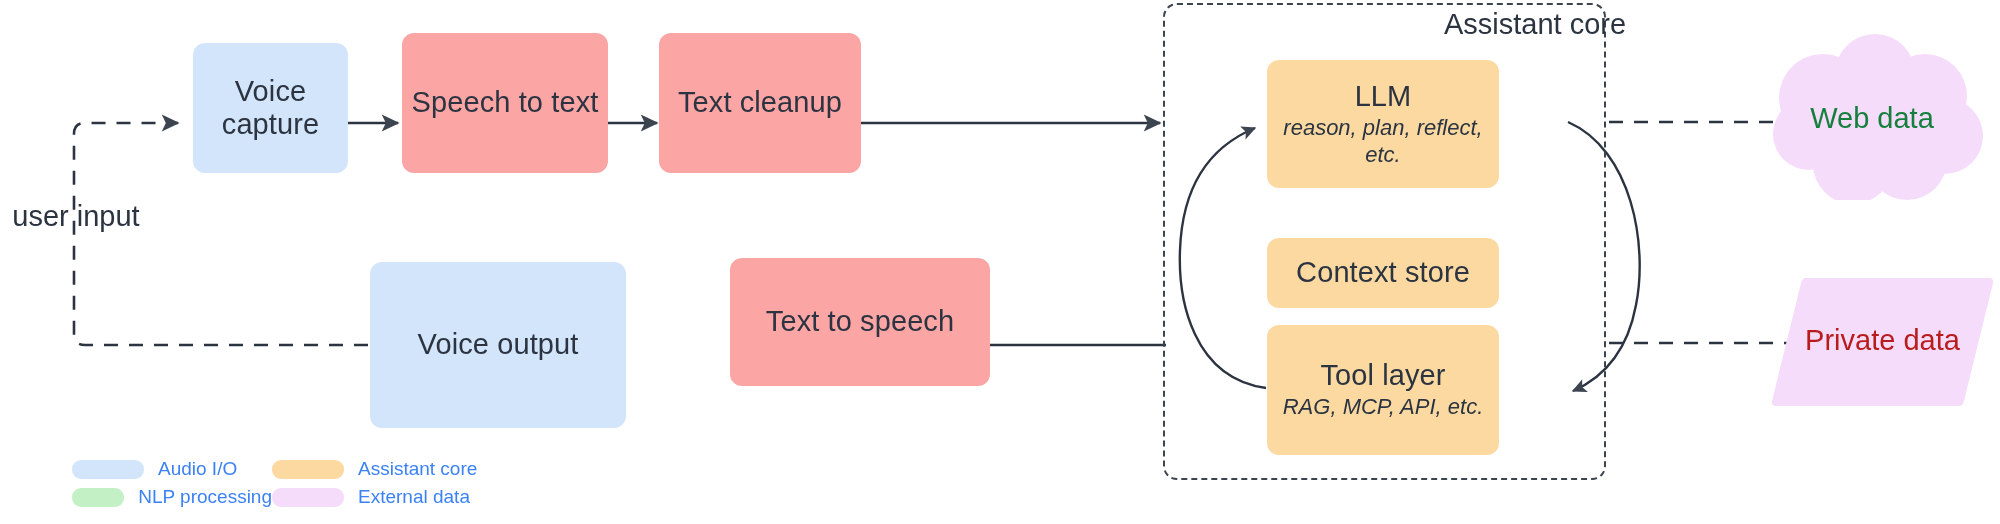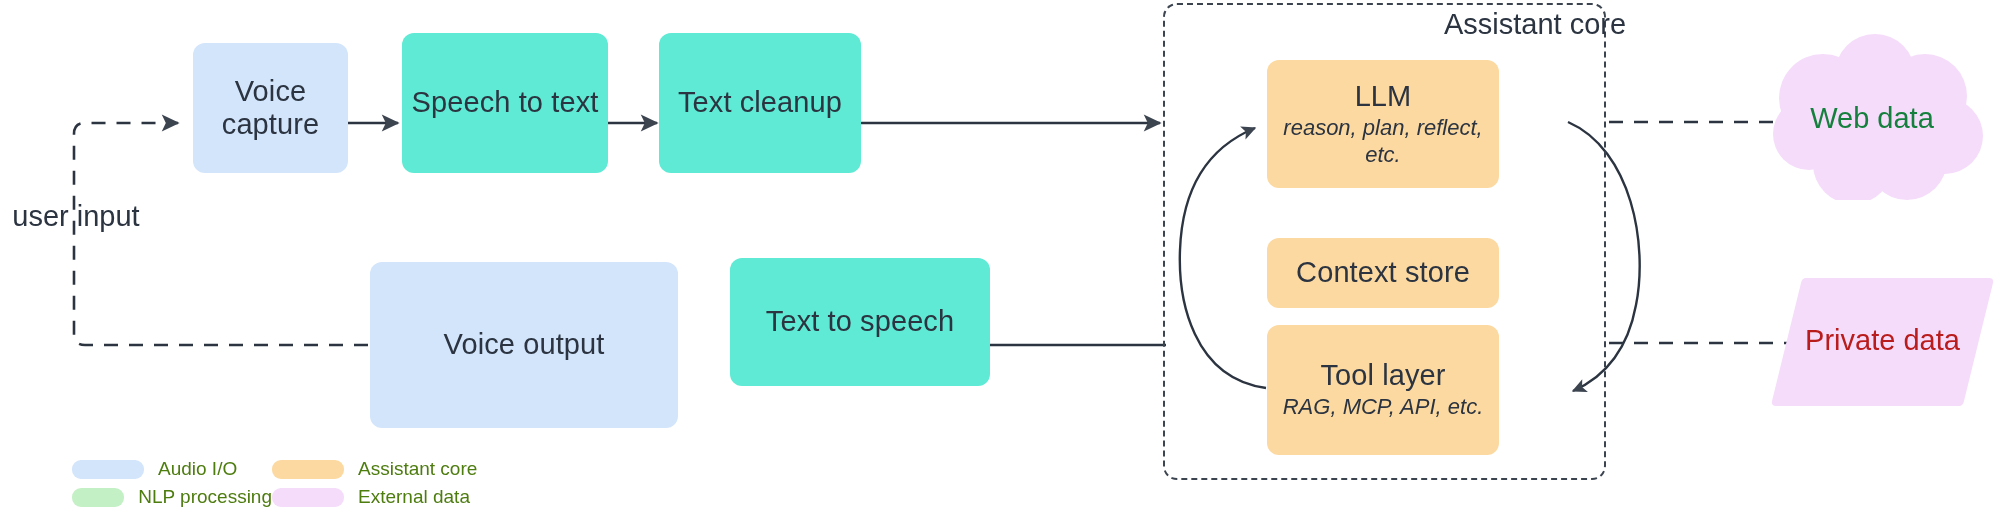--- a/index.html
+++ b/index.html
@@ -18,21 +18,21 @@
     align-items:center;
     justify-content:center;
     border-radius:12px;
     box-sizing:border-box;
     text-align:center;
     color:#2b3440;
   }
   .node .title{font-size:29px;line-height:1.15;letter-spacing:0.1px;}
   .node .sub{font-size:22px;font-style:italic;line-height:1.2;margin-top:2px;}
   .audio{background:#d3e5fb;}
-  .nlp{background:#5eead4;}
+  .nlp{background:#fca5a5;}
   .core{background:#fcd9a0;}
 
   #core-frame{
     position:absolute;
     border:2.5px dashed #3c4450;
     border-radius:14px;
     box-sizing:border-box;
     background:transparent;
   }
   #core-title{
@@ -66,21 +66,21 @@
     width:100%;
     text-align:center;
     white-space:nowrap;
   }
 
   #legend{position:absolute;left:72px;top:455px;width:560px;}
   .leg-row{display:flex;align-items:center;height:28px;}
   .leg-cell{display:flex;align-items:center;}
   .leg-cell.first{width:200px;}
   .swatch{width:72px;height:19px;border-radius:9px;margin-right:14px;}
-  .leg-text{font-size:19px;color:#4d7c0f;white-space:nowrap;}
+  .leg-text{font-size:19px;color:#3b82f6;white-space:nowrap;}
 </style>
 </head>
 <body>
 
 <div id="stage">
 
   <svg class="layer">
     <defs>
       <marker id="arrow" viewBox="0 0 12 12" refX="10.5" refY="6" markerWidth="7.5" markerHeight="7.5" orient="auto-start-reverse">
         <path d="M 0.5 0.7 L 11.5 6 L 0.5 11.3 L 3 6 Z" fill="#3c4450"></path>
@@ -140,21 +140,21 @@
 
   <div class="node core" style="left:1267px;top:325px;width:232px;height:130px;">
     <div class="title">Tool layer</div>
     <div class="sub">RAG, MCP, API, etc.</div>
   </div>
 
   <div class="node nlp" style="left:730px;top:258px;width:260px;height:128px;">
     <div class="title">Text to speech</div>
   </div>
 
-  <div class="node audio" style="left:370px;top:262px;width:308px;height:166px;">
+  <div class="node audio" style="left:370px;top:262px;width:256px;height:166px;">
     <div class="title">Voice output</div>
   </div>
 
   <div class="cloud" style="left:1757px;top:30px;width:230px;height:170px;">
     <svg width="230" height="170" viewBox="0 0 230 170">
       <g fill="#f5dcfa">
         <circle cx="66" cy="68" r="44"></circle>
         <circle cx="118" cy="44" r="40"></circle>
         <circle cx="168" cy="66" r="42"></circle>
         <circle cx="188" cy="106" r="38"></circle>

